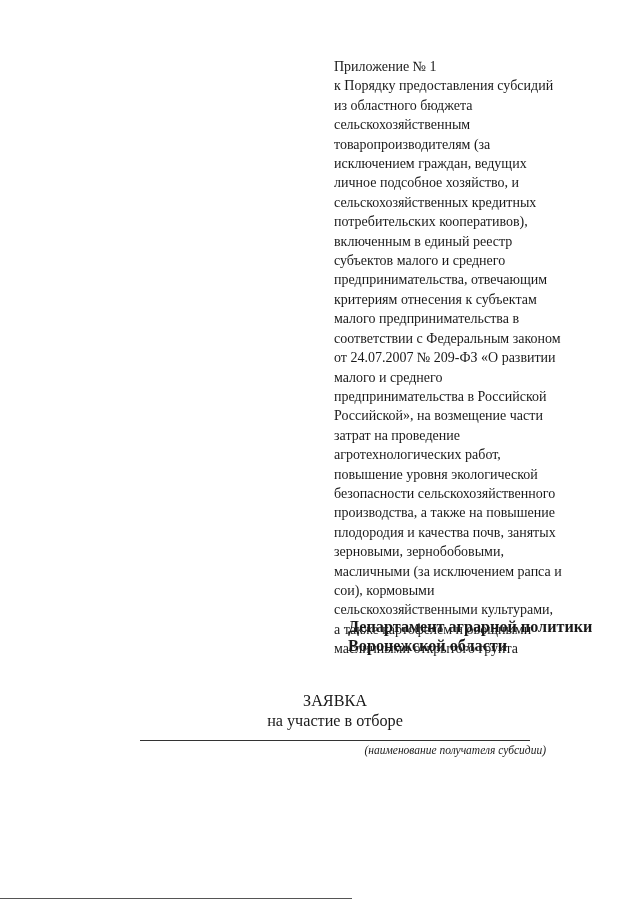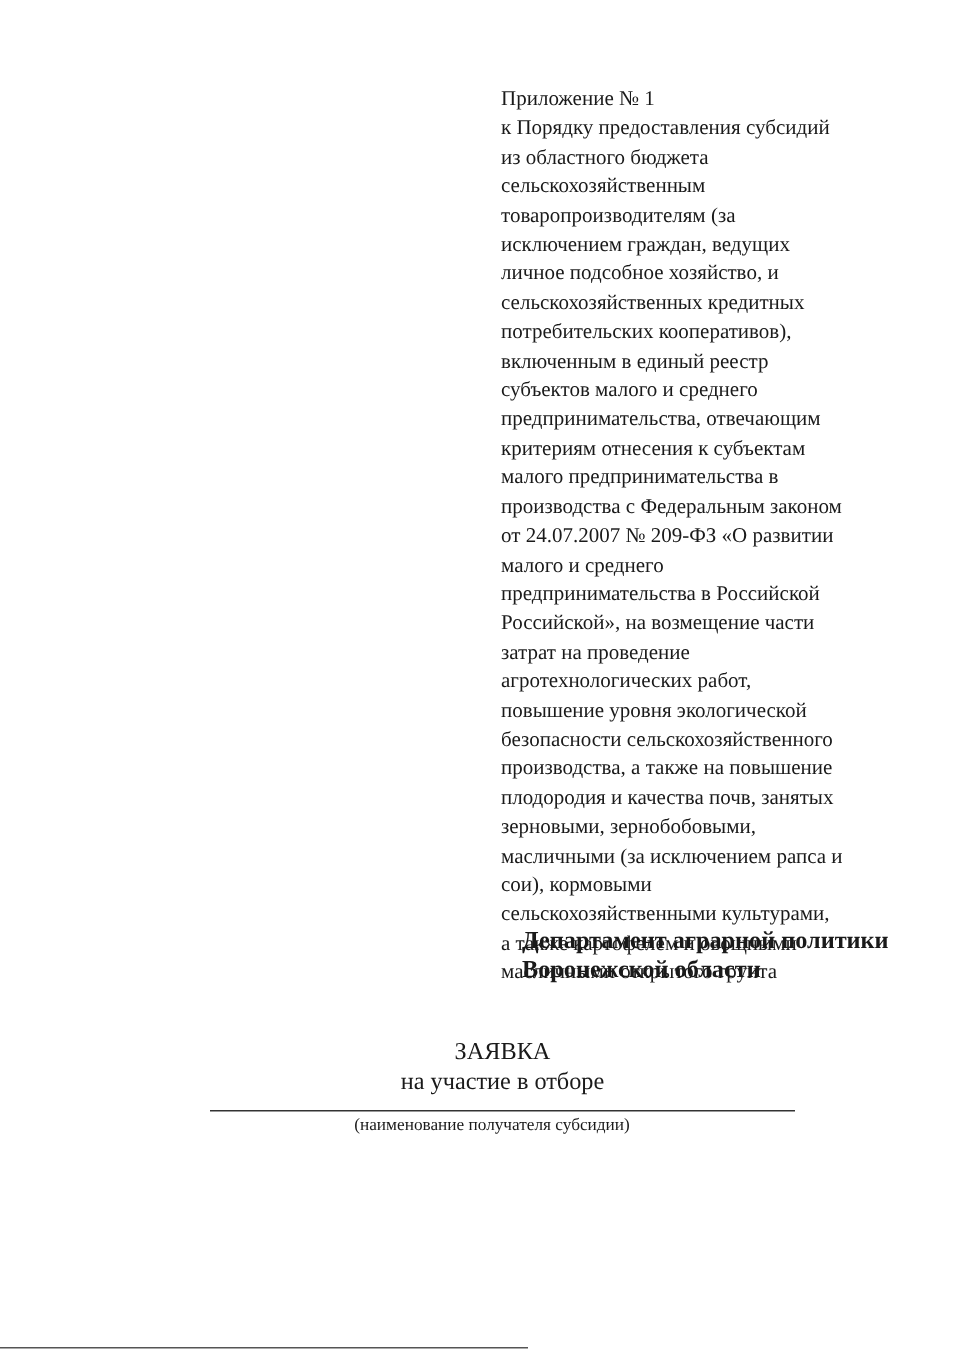--- a/index.html
+++ b/index.html
@@ -60,25 +60,26 @@
     .field-line {
       position: absolute;
       left: 140px;
       top: 740px;
       width: 390px;
       height: 0;
       border-top: 1.2px solid #333;
     }
     .field-caption {
       position: absolute;
-      left: 133px;
+      left: 156px;
       width: 390px;
       top: 743px;
-      text-align: center;
+      text-align: right;
       font-size: 11.5px;
+      font-style: italic;
       line-height: 14px;
     }
     .bottom-rule {
       position: absolute;
       left: 0;
       top: 898px;
       width: 352px;
       height: 0;
       border-top: 1.5px solid #555;
     }
@@ -94,21 +95,21 @@
   <span class="line">товаропроизводителям (за</span>
   <span class="line">исключением граждан, ведущих</span>
   <span class="line">личное подсобное хозяйство, и</span>
   <span class="line">сельскохозяйственных кредитных</span>
   <span class="line">потребительских кооперативов),</span>
   <span class="line">включенным в единый реестр</span>
   <span class="line">субъектов малого и среднего</span>
   <span class="line">предпринимательства, отвечающим</span>
   <span class="line">критериям отнесения к субъектам</span>
   <span class="line">малого предпринимательства в</span>
-  <span class="line">производства с Федеральным законом</span>
+  <span class="line">соответствии с Федеральным законом</span>
   <span class="line">от 24.07.2007 № 209-ФЗ «О развитии</span>
   <span class="line">малого и среднего</span>
   <span class="line">предпринимательства в Российской</span>
   <span class="line">Российской», на возмещение части</span>
   <span class="line">затрат на проведение</span>
   <span class="line">агротехнологических работ,</span>
   <span class="line">повышение уровня экологической</span>
   <span class="line">безопасности сельскохозяйственного</span>
   <span class="line">производства, а также на повышение</span>
   <span class="line">плодородия и качества почв, занятых</span>

